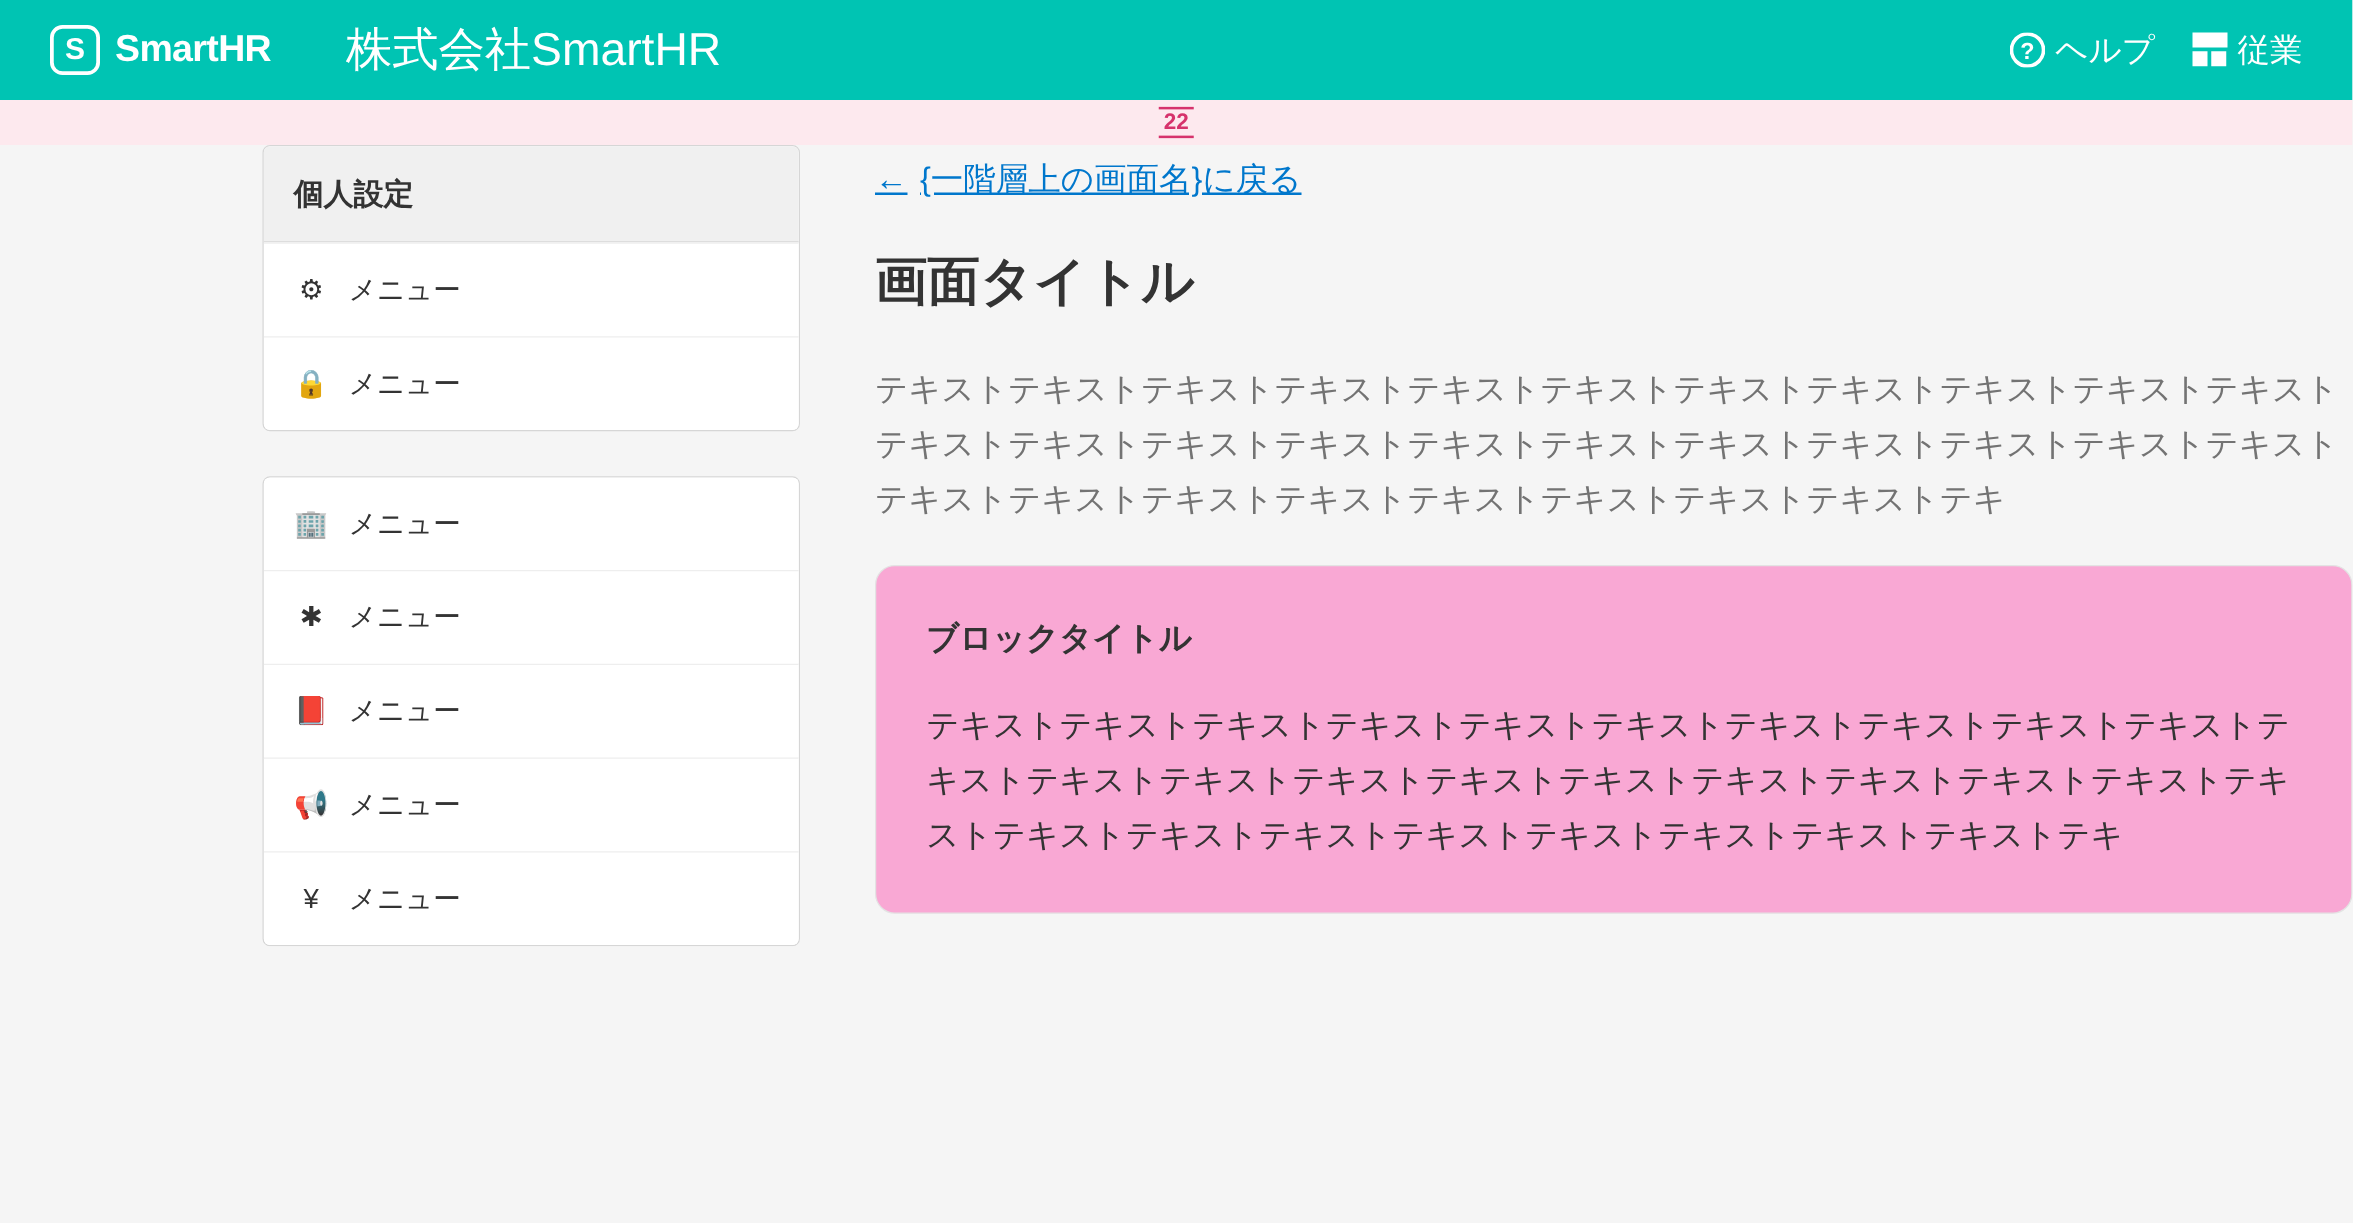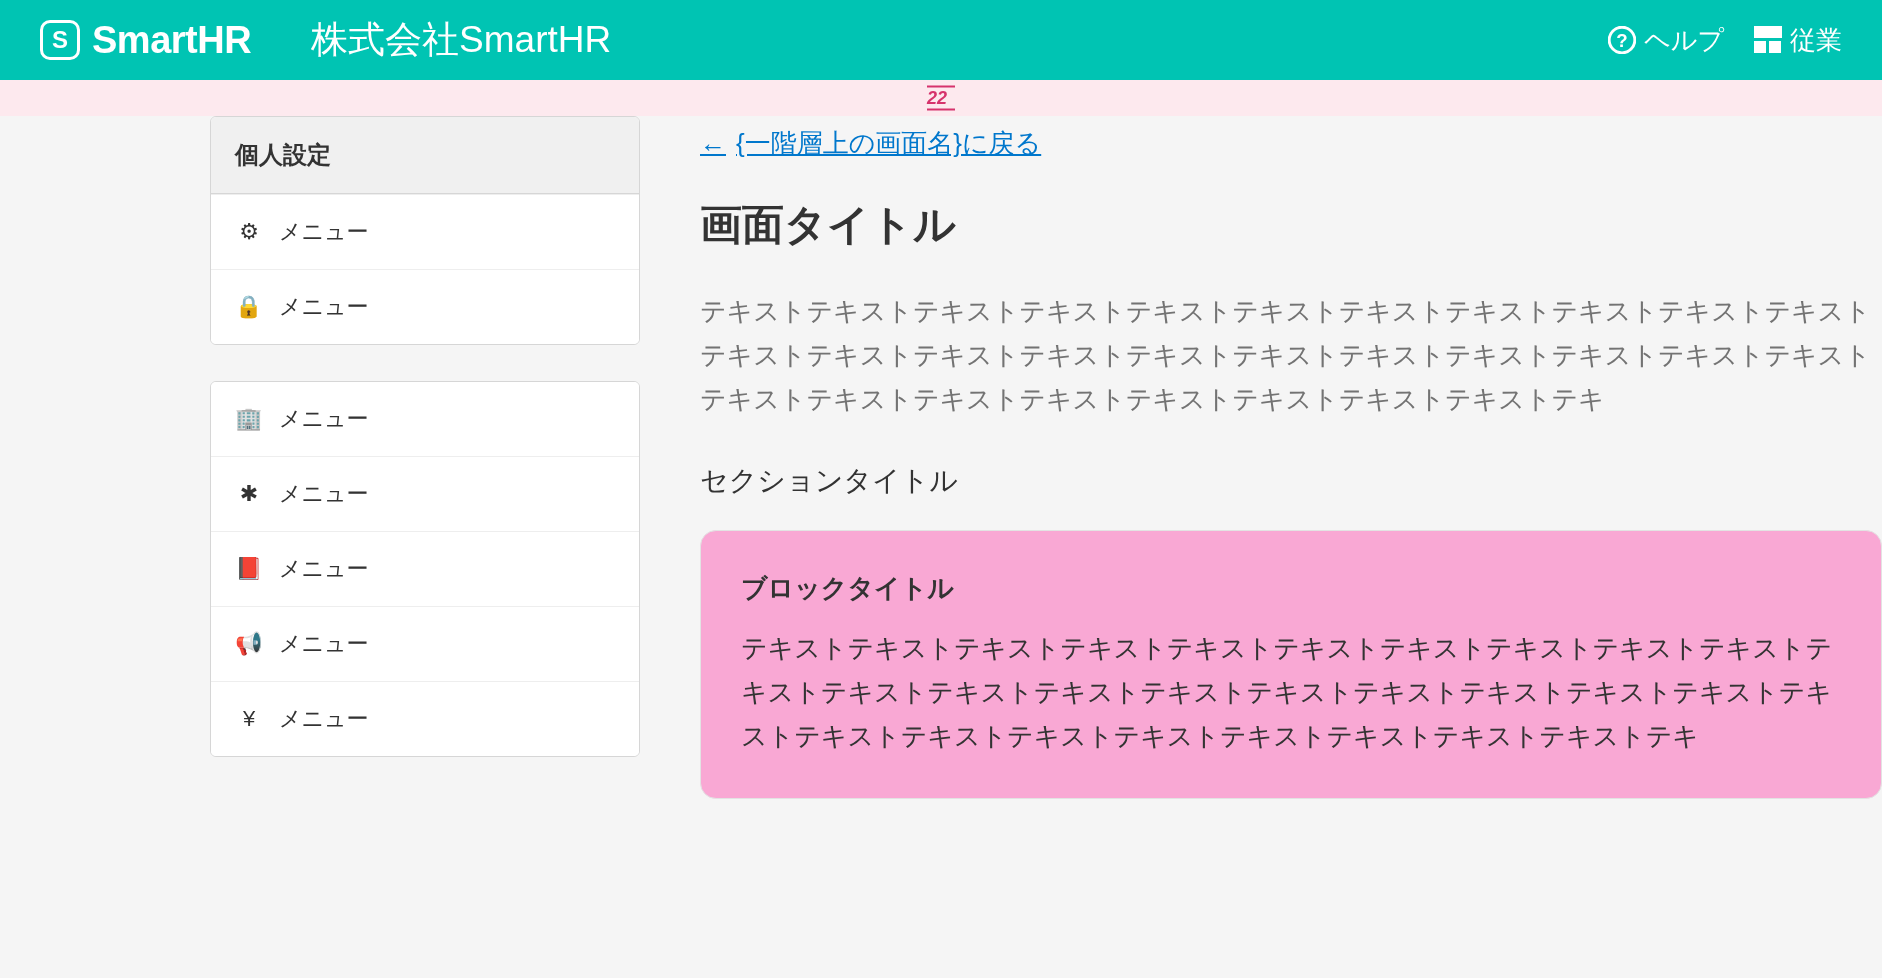--- a/index.html
+++ b/index.html
@@ -9,35 +9,35 @@
       background: #00c4b3;
       height: 80px;
       display: flex;
       align-items: center;
       padding: 0 40px;
       gap: 30px;
       color: #fff;
     }
     .logo-group { display: flex; align-items: center; gap: 12px; }
     .logo-box { width: 40px; height: 40px; border: 3px solid #fff; border-radius: 10px; display:flex; align-items:center; justify-content:center; font-weight: 900; font-size: 24px; }
-    .logo-text { font-size: 38px; font-weight: 700; letter-spacing: -0.5px; }
+    .logo-text { font-size: 30px; font-weight: 700; letter-spacing: -0.5px; }
     .company { font-size: 37px; font-weight: 400; margin-left: 30px; }
     .header-spacer { flex: 1; }
     .header-right { display: flex; align-items: center; gap: 30px; font-size: 26px; }
     .hr-item { display: flex; align-items: center; gap: 8px; }
     .hr-item svg, .hr-item .grid-icon { width: 28px; height: 28px; }
     .grid-icon { display: inline-grid; grid-template-columns: 12px 12px; grid-template-rows: 12px 12px; gap: 3px; }
     .grid-icon span { background: #fff; display:block; }
     .grid-icon span:first-child { width: 28px; grid-column: 1 / 3; height: 12px; }
     
     .spacer-band { height: 36px; background: #fde9ee; position: relative; }
     .spacer-badge {
       position: absolute; left: 50%; top: 50%; transform: translate(-50%, -50%);
-      display: flex; flex-direction: column; 
-      color: #d6336c; font-size: 18px; font-weight: 600; font-style: italic;
+      display: flex; flex-direction: column; align-items: center;
+      color: #d6336c; font-size: 18px; font-weight: 600;
     }
     .spacer-badge::before, .spacer-badge::after {
       content: ""; width: 28px; height: 2px; background: #d6336c; display:block;
     }
     
     .layout { display: flex; padding: 0; }
     
     .sidebar { width: 430px; padding: 0 0 0 210px; }
     .side-group { margin-top: 0; }
     .side-group + .side-group { margin-top: 36px; }
@@ -79,21 +79,21 @@
     }
     .back-link .arrow { font-weight: 700; }
     .page-title { font-size: 42px; font-weight: 700; margin-top: 36px; }
     .page-desc { font-size: 26px; line-height: 1.7; margin-top: 36px; color:#737373; white-space: normal; }
     .section-title { font-size: 28px; font-weight: 500; margin-top: 40px; }
     .block-card {
       background: #f9a8d4; border: 1px solid #e3e3e3; border-radius: 16px;
       padding: 40px 40px; margin-top: 30px;
     }
     .block-title { font-size: 26px; font-weight: 700; }
-    .block-desc { font-size: 26px; line-height: 1.7; margin-top: 20px; }
+    .block-desc { font-size: 26px; line-height: 1.7; margin-top: 30px; }
   </style>
 </head>
 <body>
 
 <div class="header">
   <div class="logo-group">
     <div class="logo-box">S</div>
     <div class="logo-text">SmartHR</div>
   </div>
   <div class="company">株式会社SmartHR</div>
@@ -165,19 +165,18 @@
     </div>
   </aside>
 
   <main class="main">
     <a class="back-link">
       <span class="arrow">←</span>
       <span>{一階層上の画面名}に戻る</span>
     </a>
     <h1 class="page-title">画面タイトル</h1>
     <p class="page-desc">テキストテキストテキストテキストテキストテキストテキストテキストテキストテキストテキスト テキストテキストテキストテキストテキストテキストテキストテキストテキストテキストテキストテキストテキストテキストテキストテキストテキストテキストテキストテキ</p>
-    <h2 class="section-title">セクションタイトル</h2>
     <div class="block-card">
       <div class="block-title">ブロックタイトル</div>
       <p class="block-desc">テキストテキストテキストテキストテキストテキストテキストテキストテキストテキストテキストテキストテキストテキストテキストテキストテキストテキストテキストテキストテキストテキストテキストテキストテキストテキストテキストテキストテキストテキ</p>
     </div>
   </main>
 </div>
 
 </body></html>

